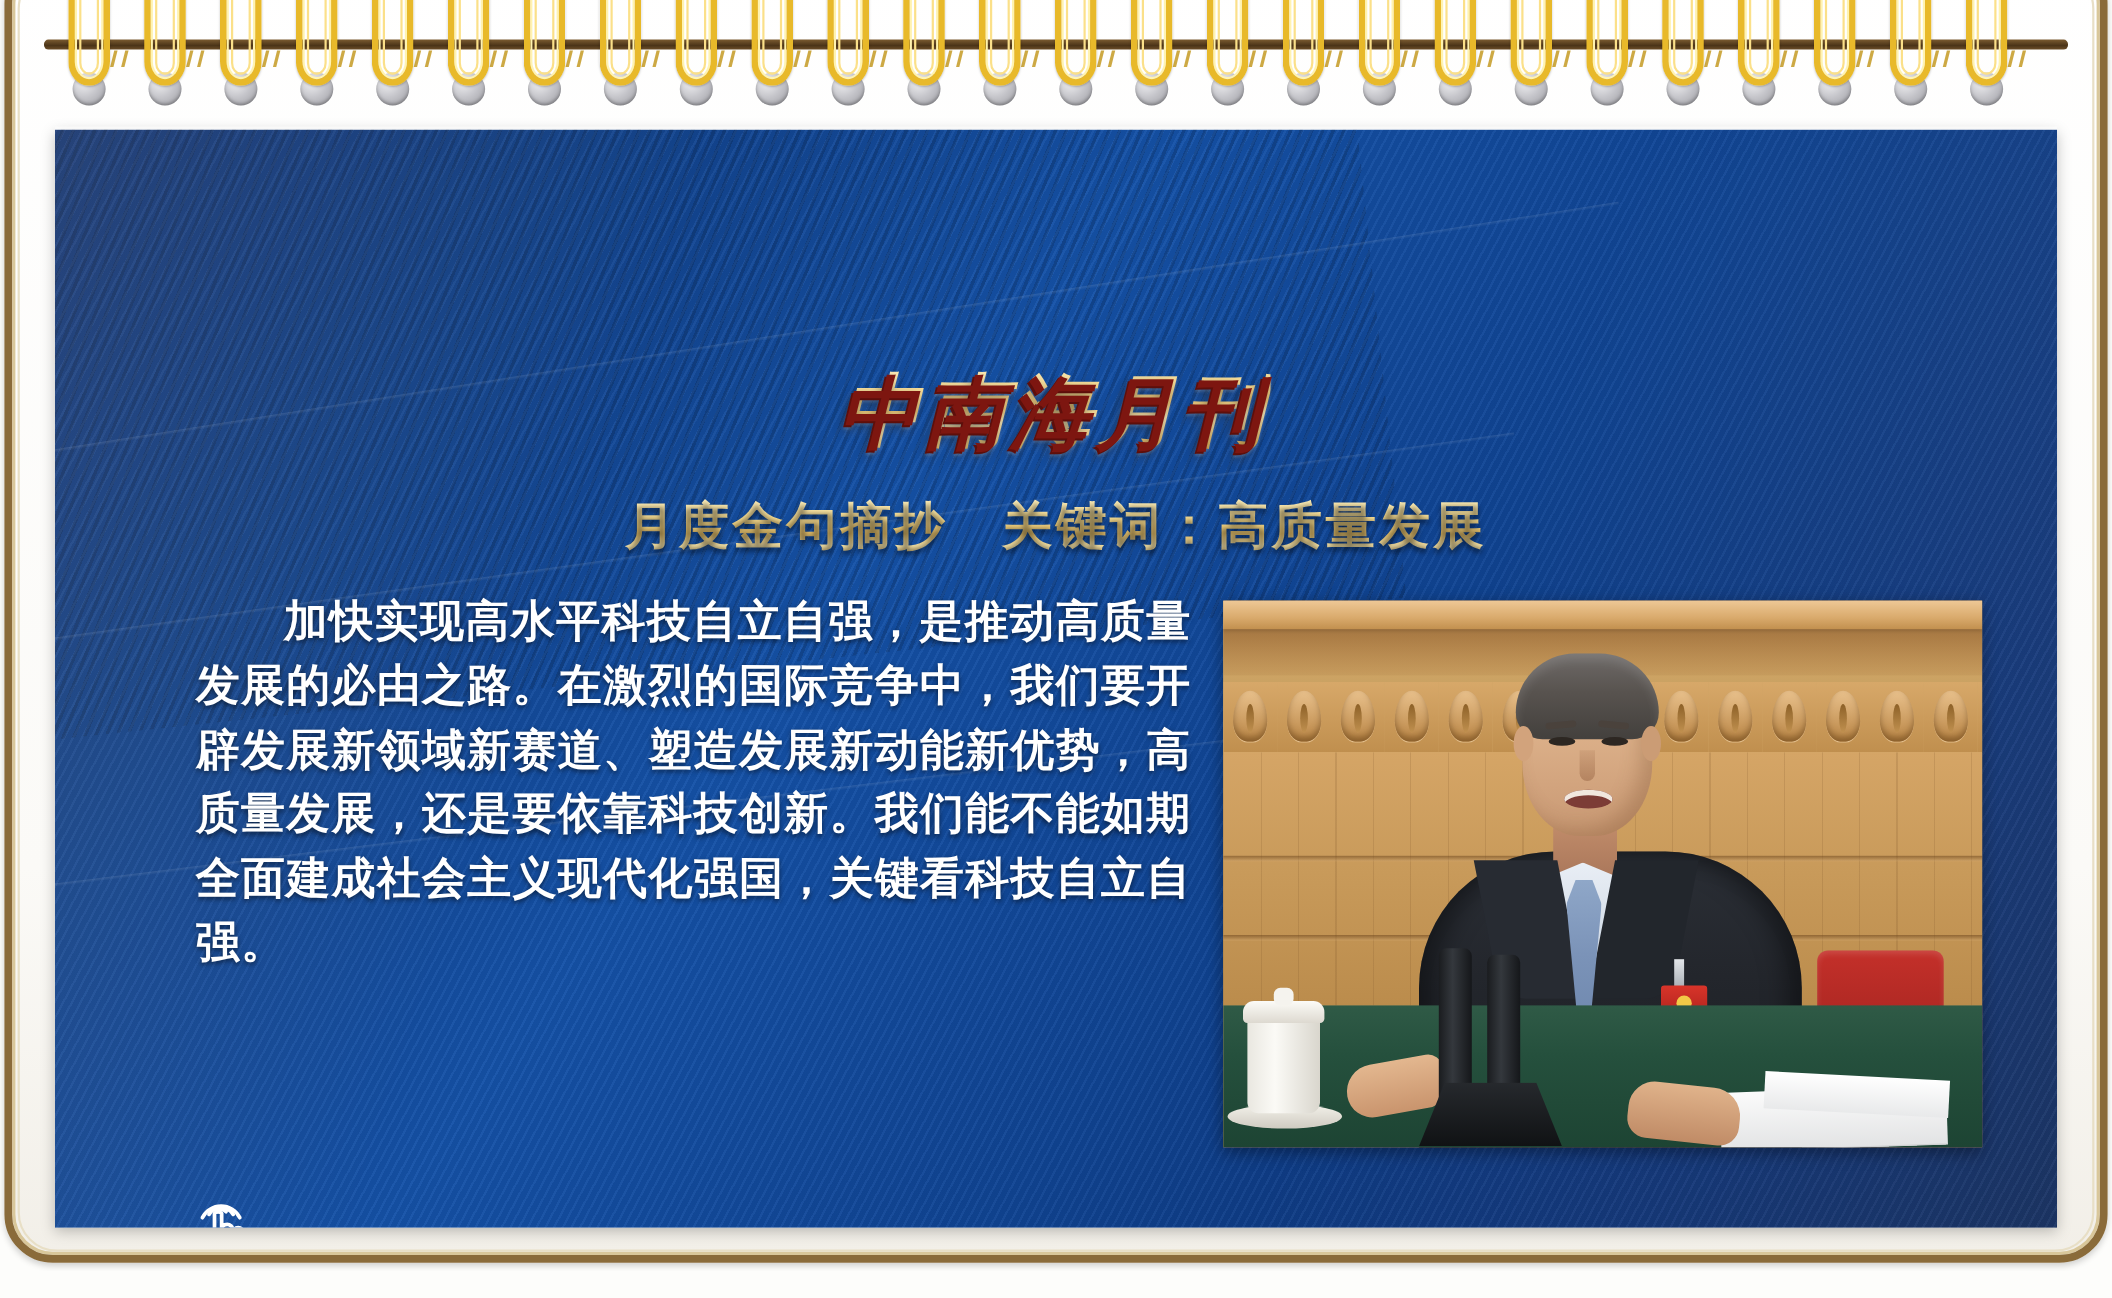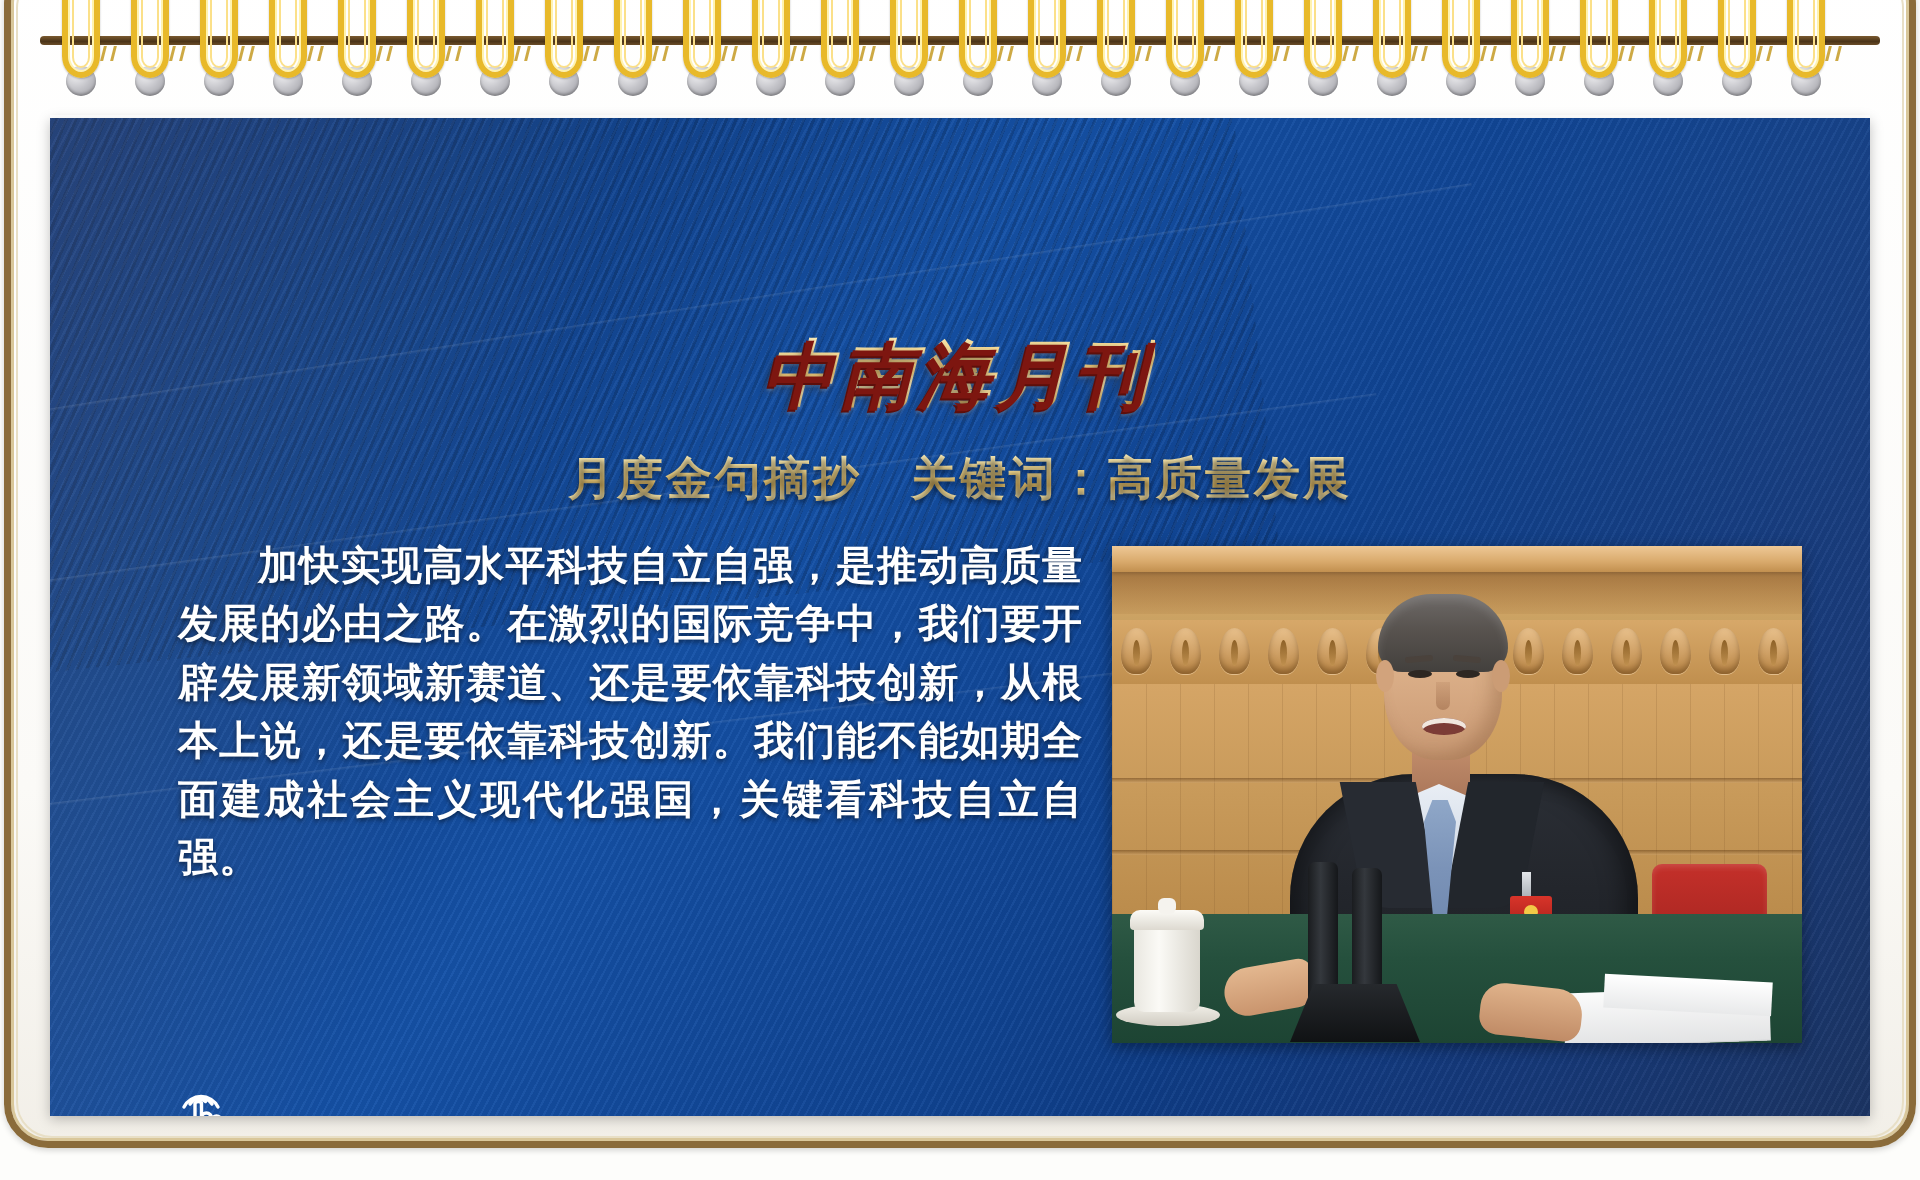--- a/index.html
+++ b/index.html
@@ -483,21 +483,21 @@
     <div class="swoosh" style="left:-40px; top:690px; width:1300px; transform:rotate(-7deg);"></div>
 
     <div id="title-wrap">
       <span class="main-title">中南海月刊</span>
     </div>
 
     <div id="subtitle-wrap">
       <span class="subtitle">月度金句摘抄　关键词：高质量发展</span>
     </div>
 
-    <div id="quote">加快实现高水平科技自立自强，是推动高质量发展的必由之路。在激烈的国际竞争中，我们要开辟发展新领域新赛道、还是要依靠科技创新，从根本上说，还是要依靠科技创新。我们能不能如期全面建成社会主义现代化强国，关键看科技自立自强。</div>
+    <div id="quote">加快实现高水平科技自立自强，是推动高质量发展的必由之路。在激烈的国际竞争中，我们要开辟发展新领域新赛道、塑造发展新动能新优势，高质量发展，还是要依靠科技创新。我们能不能如期全面建成社会主义现代化强国，关键看科技自立自强。</div>
 
 
     <svg id="tap-icon" viewBox="0 0 86 92">
       <g fill="none" stroke="#ffffff" stroke-width="3.4" stroke-linecap="round" stroke-linejoin="round">
         <path d="M22 34 a19 19 0 0 1 34 0"></path>
         <path d="M28 31 a13 13 0 0 1 22 0"></path>
         <path d="M34.5 28.5 a6.5 6.5 0 0 1 9 0"></path>
         <path d="M33 30 v36 l-7.5 -6 a6 6 0 0 0 -8 8.5 l14 18 a16 16 0 0 0 12 6 h13 a13 13 0 0 0 13 -13 V52 a5 5 0 0 0 -10 0 v-4 a5 5 0 0 0 -10 0 v-3 a5 5 0 0 0 -10 0 V30 a5 5 0 0 0 -6.5 0 z"></path>
       </g>
     </svg>

